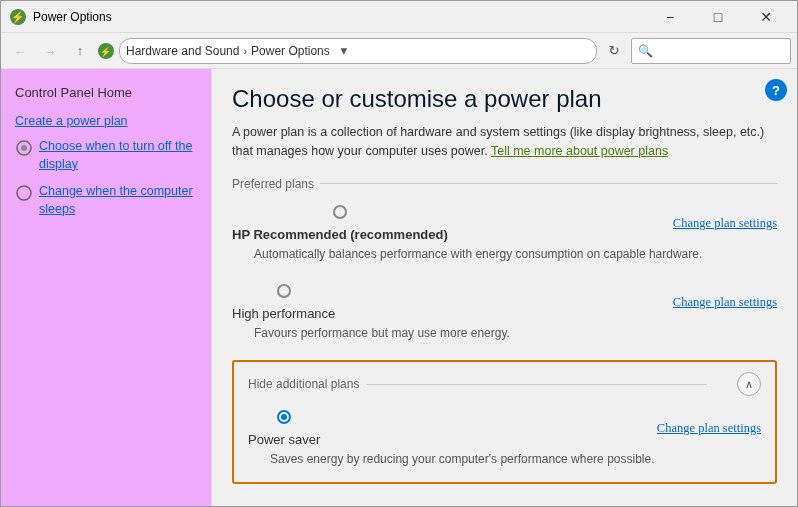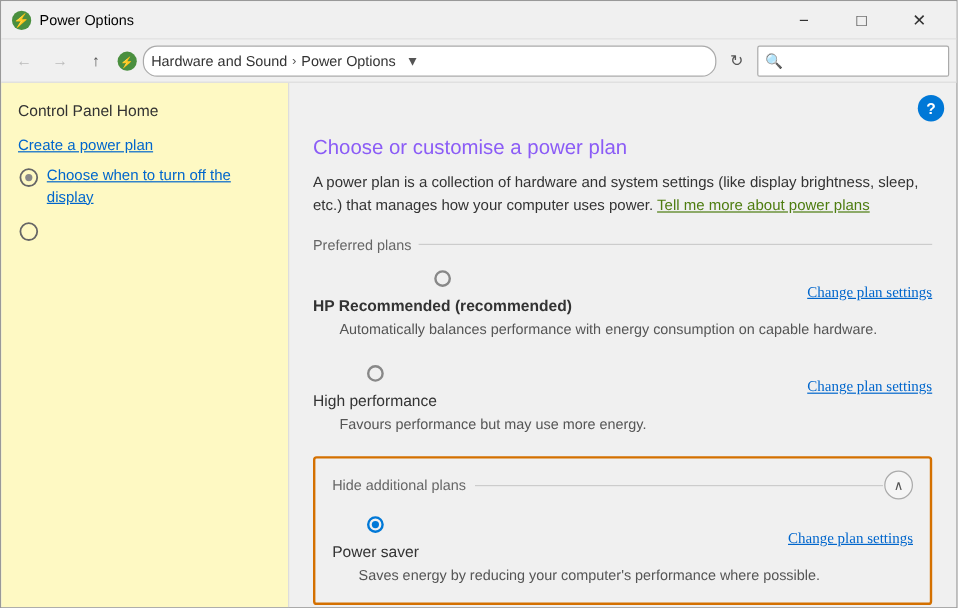--- a/index.html
+++ b/index.html
@@ -151,22 +151,22 @@
       background: transparent;
     }
     
     .main-content {
       display: flex;
       flex: 1;
       overflow: hidden;
     }
     
     .sidebar {
-      width: 240px;
-      background: #fef9c3;
+      width: 211px;
+      background: #f0abfc;
       padding: 16px 14px;
       border-right: 1px solid #ddd;
       flex-shrink: 0;
     }
     .sidebar-home {
       font-size: 13px;
       color: #333;
       margin-bottom: 14px;
     }
     .sidebar-link {
@@ -199,25 +199,24 @@
       margin-top: 1px;
     }
     
     .content {
       flex: 1;
       padding: 16px 20px;
       overflow-y: auto;
       position: relative;
     }
     .content-title {
-      font-size: 17px;
-      color: #8b5cf6;
+      font-size: 24px;
+      color: #0f172a;
       margin-bottom: 10px;
       font-weight: 300;
-      margin-top: 28px;
     }
     .content-desc {
       font-size: 12.5px;
       color: #333;
       line-height: 1.5;
       margin-bottom: 16px;
     }
     .content-desc a {
       color: #4d7c0f;
       text-decoration: underline;
@@ -411,20 +410,23 @@
         <a class="sidebar-link" style="margin-bottom:0">
           <span>Choose when to turn off the display</span>
         </a>
       </div>
 
       <div class="sidebar-item-with-icon">
         <svg class="sidebar-item-icon" viewBox="0 0 18 18">
           <circle cx="9" cy="9" r="7" fill="none" stroke="#666" stroke-width="1.5"></circle>
           <path d="M6 9a3 3 0 0 0 6 0 3 3 0 0 1-6 0z" fill="#888"></path>
         </svg>
+        <a class="sidebar-link" style="margin-bottom:0">
+          <span>Change when the computer sleeps</span>
+        </a>
       </div>
     </div>
 
     <div class="content">
       <div class="help-btn">?</div>
 
       <h1 class="content-title">Choose or customise a power plan</h1>
       <p class="content-desc">
         <span>A power plan is a collection of hardware and system settings (like display brightness, sleep, etc.) that manages how your computer uses power.</span>
         <a>Tell me more about power plans</a>

